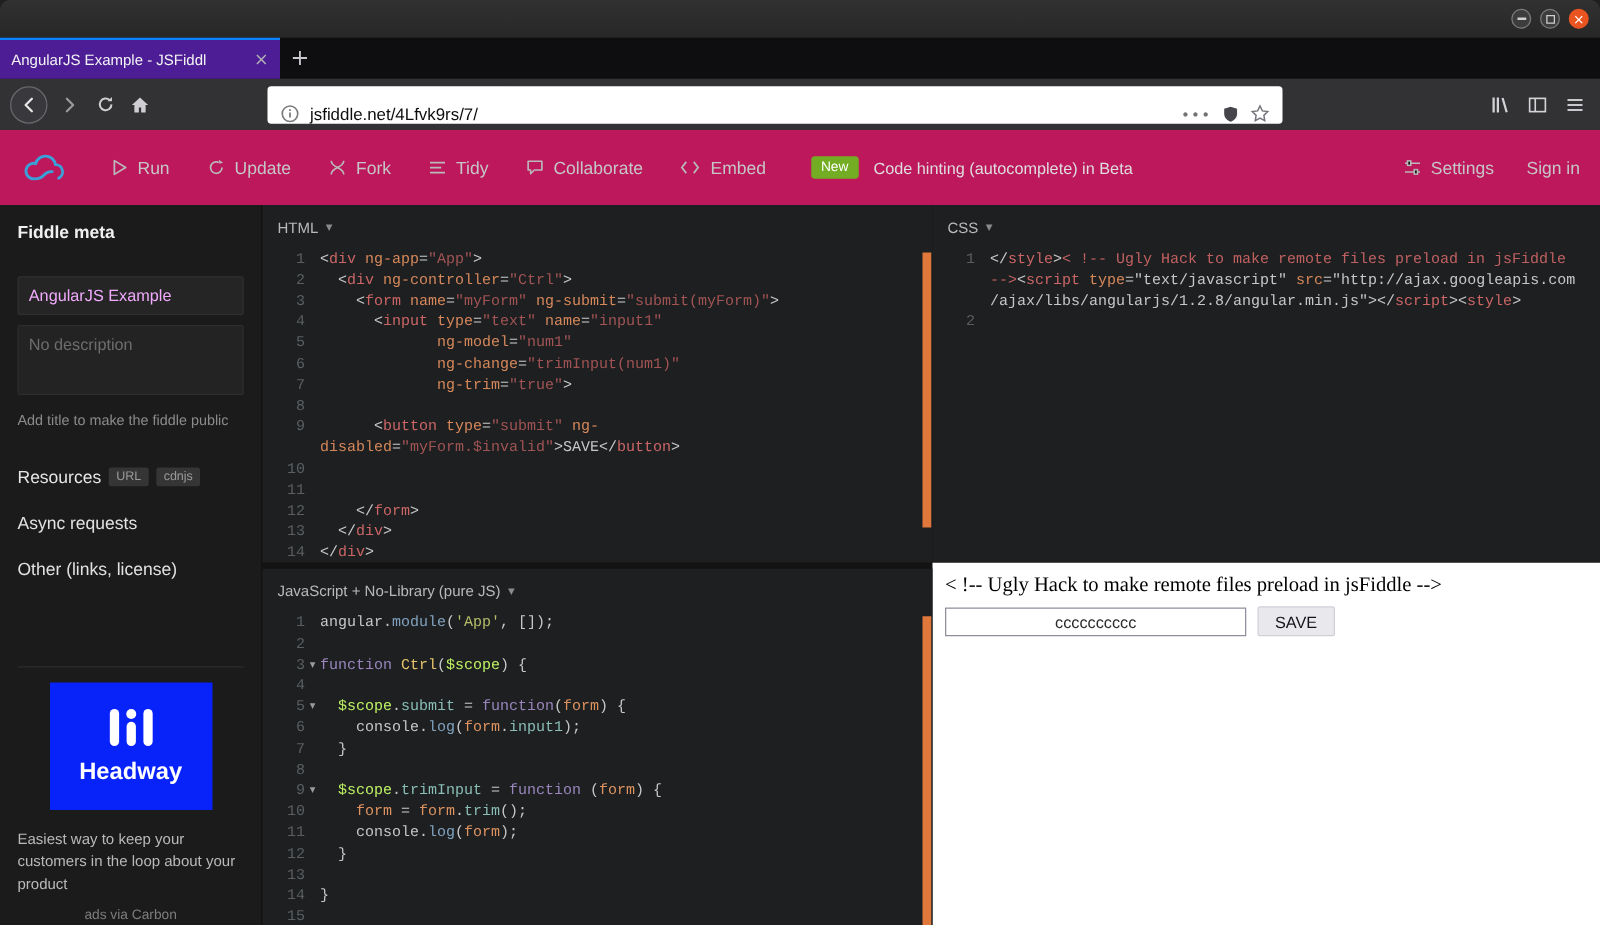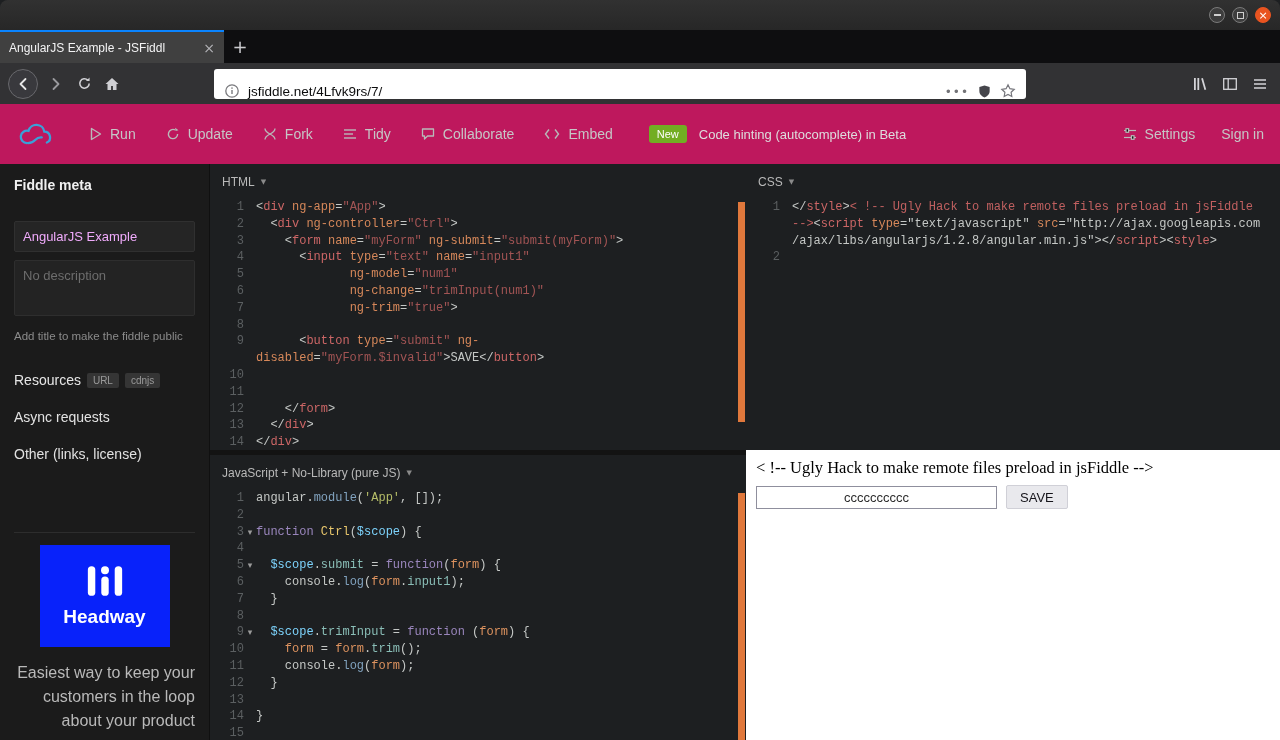--- a/index.html
+++ b/index.html
@@ -13,21 +13,21 @@
   .win-controls { position:absolute; right:9px; top:7px; display:flex; gap:7px; }
   .win-btn { width:16px; height:16px; border-radius:50%; background:#3d3d3d; border:1px solid #7a7a7a;
     display:flex; align-items:center; justify-content:center; }
   .win-btn.close { background:#e95420; border-color:#e95420; }
   .wg-min { width:7px; height:2px; background:#cfcfcf; }
   .wg-max { width:7px; height:7px; border:1.4px solid #cfcfcf; }
   .wg-close { color:#fff; font-size:11px; line-height:1; font-family:"DejaVu Sans", sans-serif; }
 
   
   .tabbar { height:33px; background:#0e0e10; display:flex; align-items:stretch; }
-  .tab { width:224px; background:#404040; border-top:2px solid #0a84ff; display:flex; align-items:center;
+  .tab { width:224px; background:#4c1d95; border-top:2px solid #0a84ff; display:flex; align-items:center;
     padding:0 9px; gap:6px; }
   .tab-title { flex:1; color:#f3f3f4; font-size:12px; white-space:nowrap; overflow:hidden; }
   .tab-close { color:#b2b2b6; font-size:14px; font-family:"DejaVu Sans", sans-serif; }
   .newtab-btn { width:32px; display:flex; align-items:center; justify-content:center; color:#c9c9cd;
     font-size:18px; font-family:"DejaVu Sans", sans-serif; }
 
   
   .navbar { height:41px; background:#323234; display:flex; align-items:center; padding:0 8px; }
   .nav-btn { width:28px; height:28px; display:flex; align-items:center; justify-content:center; border-radius:3px; }
   .back-circle { width:30px; height:30px; border-radius:50%; background:#39393d; border:1px solid #68686c;
@@ -59,21 +59,21 @@
     border-radius:2px; color:#cfcfcf; font-size:13px; padding:7px 8px; resize:none; font-family:"Liberation Sans", sans-serif; }
   .sb-textarea::placeholder, .sb-input::placeholder { color:#6d6d6d; }
   .sb-hint { margin-top:10px; font-size:11.5px; color:#8b8b8b; white-space:nowrap; }
   .sb-row { margin-top:30px; display:flex; align-items:center; gap:6px; font-size:14px; color:#e6e6e6; }
   .sb-pill { background:#353535; color:#9a9a9a; font-size:10px; padding:2px 6px; border-radius:2px; }
   .sb-link { margin-top:21px; font-size:14px; color:#e2e2e2; cursor:pointer; }
   .sb-divider { margin-top:70px; border-top:1px solid #2d2d2d; }
   .ad-box { margin:12px auto 0; width:130px; height:102px; background:#0822fa; display:flex; flex-direction:column;
     align-items:center; justify-content:center; gap:9px; }
   .ad-brand { color:#fff; font-weight:bold; font-size:19px; }
-  .ad-text { margin-top:14px; text-align:right; font-size:16px; color:#b9b9b9; line-height:1.5; }
+  .ad-text { margin-top:14px; text-align:left; font-size:12px; color:#b9b9b9; line-height:1.5; }
   .ad-carbon { margin-top:10px; text-align:center; font-size:11px; color:#7d7d7d; }
 
   
   .workspace { flex:1; display:flex; background:#131313; }
   .left-col { width:536px; flex-shrink:0; display:flex; flex-direction:column; }
   .right-col { flex:1; display:flex; flex-direction:column; }
   .editor { background:#1d1f21; position:relative; overflow:hidden; }
   .editor-top { height:286px; }
   .editor-fill { flex:1; }
   .h-divider { height:5px; background:#131313; }
@@ -81,21 +81,21 @@
   .editor-label { color:#b9b9b9; font-size:12px; }
   .editor-caret { color:#8a8a8a; font-size:7px; font-family:"DejaVu Sans", sans-serif; }
   .code-area { padding-top:3px; font-family:"Liberation Mono","DejaVu Sans Mono", monospace; font-size:12px; }
   .code-line { display:flex; align-items:flex-start; line-height:16.8px; }
   .gutter-num { width:34px; flex-shrink:0; text-align:right; color:#5b5f61; }
   .fold-col { width:12px; flex-shrink:0; text-align:center; color:#9a9a9a; font-size:9px;
     font-family:"DejaVu Sans", sans-serif; line-height:16.8px; }
   .code-text { flex:1; min-width:0; white-space:pre-wrap; overflow-wrap:break-word; padding-right:8px; color:#c5c8c6; }
   .tok-p { color:#c5c8c6; } .tok-t { color:#cc6666; } .tok-a { color:#d7885a; } .tok-s { color:#a25454; }
   .tok-c { color:#c16060; } .tok-w { color:#c5c8c6; } .tok-k { color:#9a86bd; } .tok-f { color:#81a2be; }
-  .tok-g { color:#b5bd68; } .tok-d { color:#e8c66c; } .tok-v { color:#7dd3fc;margin-top:42px; } .tok-o { color:#8abeb7; }
+  .tok-g { color:#b5bd68; } .tok-d { color:#e8c66c; } .tok-v { color:#bef264;margin-top:42px; } .tok-o { color:#8abeb7; }
   .tok-r { color:#de935f; }
   .v-scrollbar { position:absolute; right:1px; width:7px; background:#e0783c; }
   .sb-html { top:38px; bottom:28px; }
   .sb-js { top:38px; bottom:0; }
 
   
   .result { background:#fff; color:#000; padding:8px 10px 0; overflow:hidden; }
   .result-heading { font-family:"Liberation Serif","DejaVu Serif", serif; font-size:16.5px; color:#000; }
   .result-form { margin-top:7px; display:flex; align-items:center; gap:9px; }
   .result-input { width:241px; height:23px; border:1px solid #8f8f9d; background:#fff; font-size:13px;

